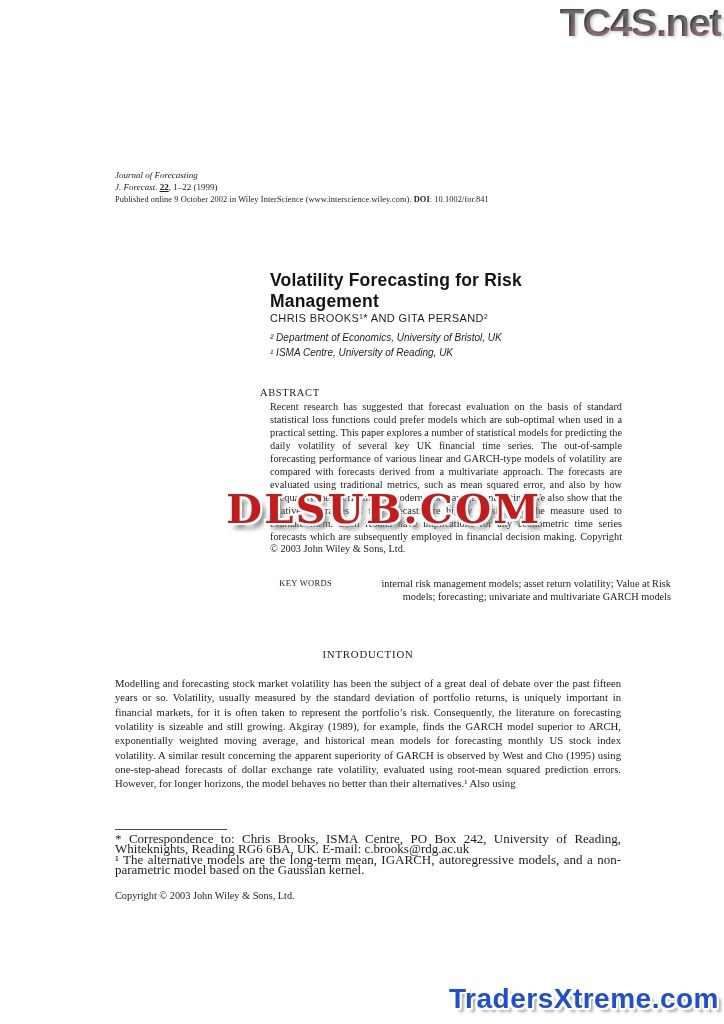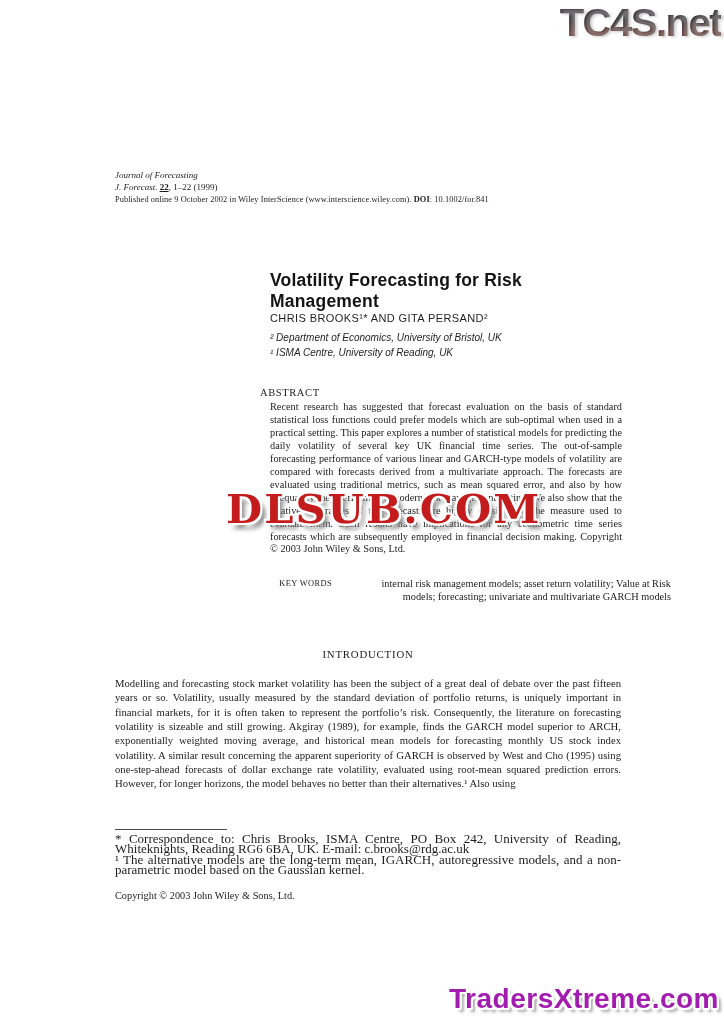--- a/index.html
+++ b/index.html
@@ -33,21 +33,21 @@
       -2px -2px 0 #ffffff, 2px -2px 0 #ffffff, -2px 2px 0 #ffffff, 2px 2px 0 #ffffff,
       -2px 0 0 #ffffff, 2px 0 0 #ffffff, 0 -2px 0 #ffffff, 0 2px 0 #ffffff,
       5px 6px 4px rgba(130,130,130,0.85);
     transform: scale(1.04, 1.0); transform-origin: left top;
     white-space: nowrap;
   }
   .wm-bottom {
     position: absolute; top: 983px; right: 5px;
     font-family: "Liberation Sans", sans-serif;
     font-weight: bold; font-size: 28px; letter-spacing: 0.5px;
-    color: #a21caf;
+    color: #1d4ed8;
     text-shadow:
       -2px -2px 0 #ffffff, 2px -2px 0 #ffffff, -2px 2px 0 #ffffff, 2px 2px 0 #ffffff,
       -2px 0 0 #ffffff, 2px 0 0 #ffffff, 0 -2px 0 #ffffff, 0 2px 0 #ffffff,
       4px 4px 3px rgba(140,140,140,0.8);
     white-space: nowrap;
   }
 
   
   .journal-header { position: absolute; left: 115px; top: 170px; }
   .jh-name { font-style: italic; font-size: 9px; line-height: 11px; }

